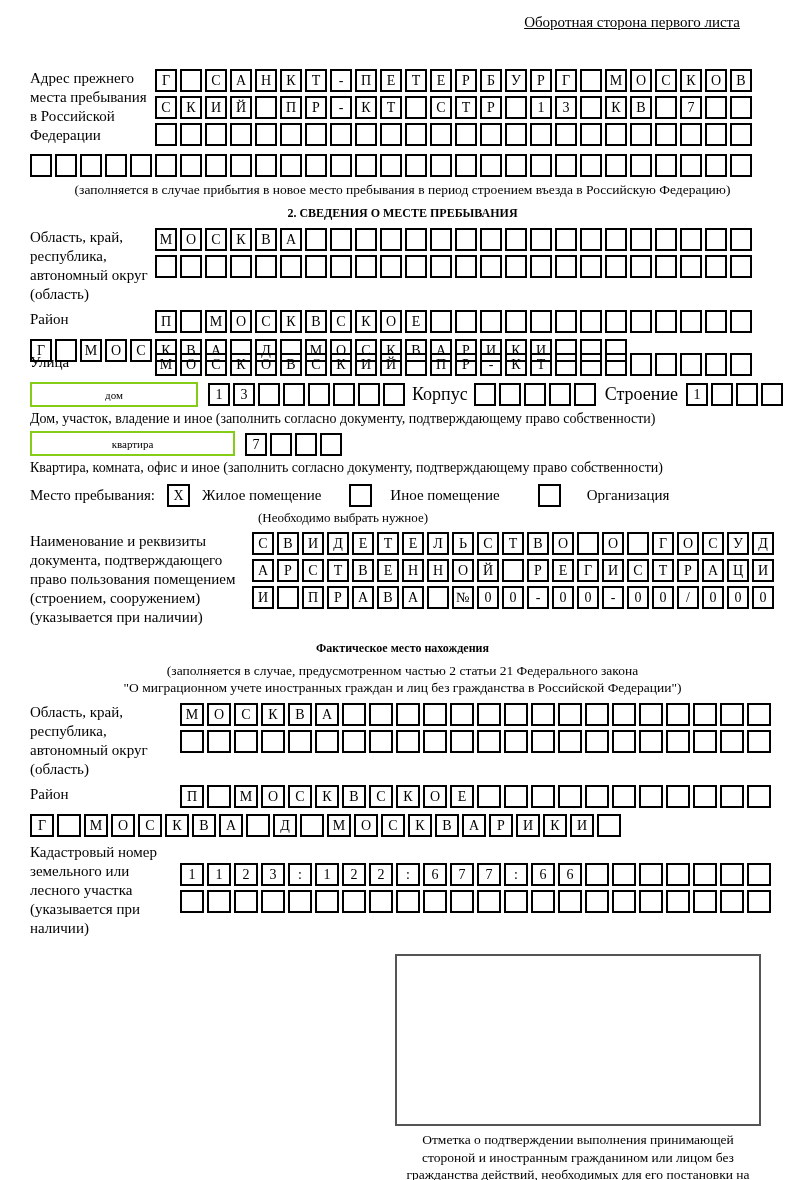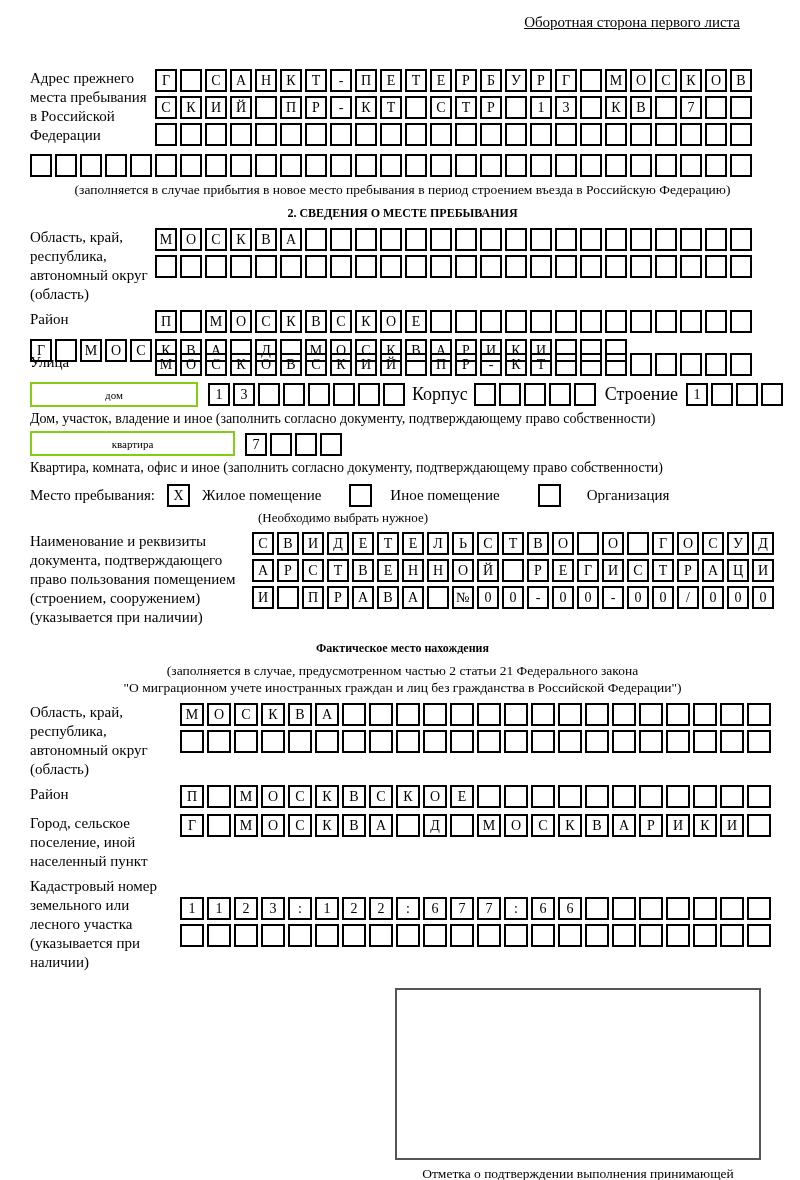--- a/index.html
+++ b/index.html
@@ -517,21 +517,20 @@
       <span class="cell"></span>
       <span class="cell"></span>
       <span class="cell"></span>
       <span class="cell"></span>
       <span class="cell"></span>
       <span class="cell"></span>
     </div>
 </div>
 
 <div class="row mt3">
-  <div class="label3">Город, сельское поселение, иной населенный пункт</div>
   <div class="grid wide">
       <span class="cell">Г</span>
       <span class="cell"></span>
       <span class="cell">М</span>
       <span class="cell">О</span>
       <span class="cell">С</span>
       <span class="cell">К</span>
       <span class="cell">В</span>
       <span class="cell">А</span>
       <span class="cell"></span>

